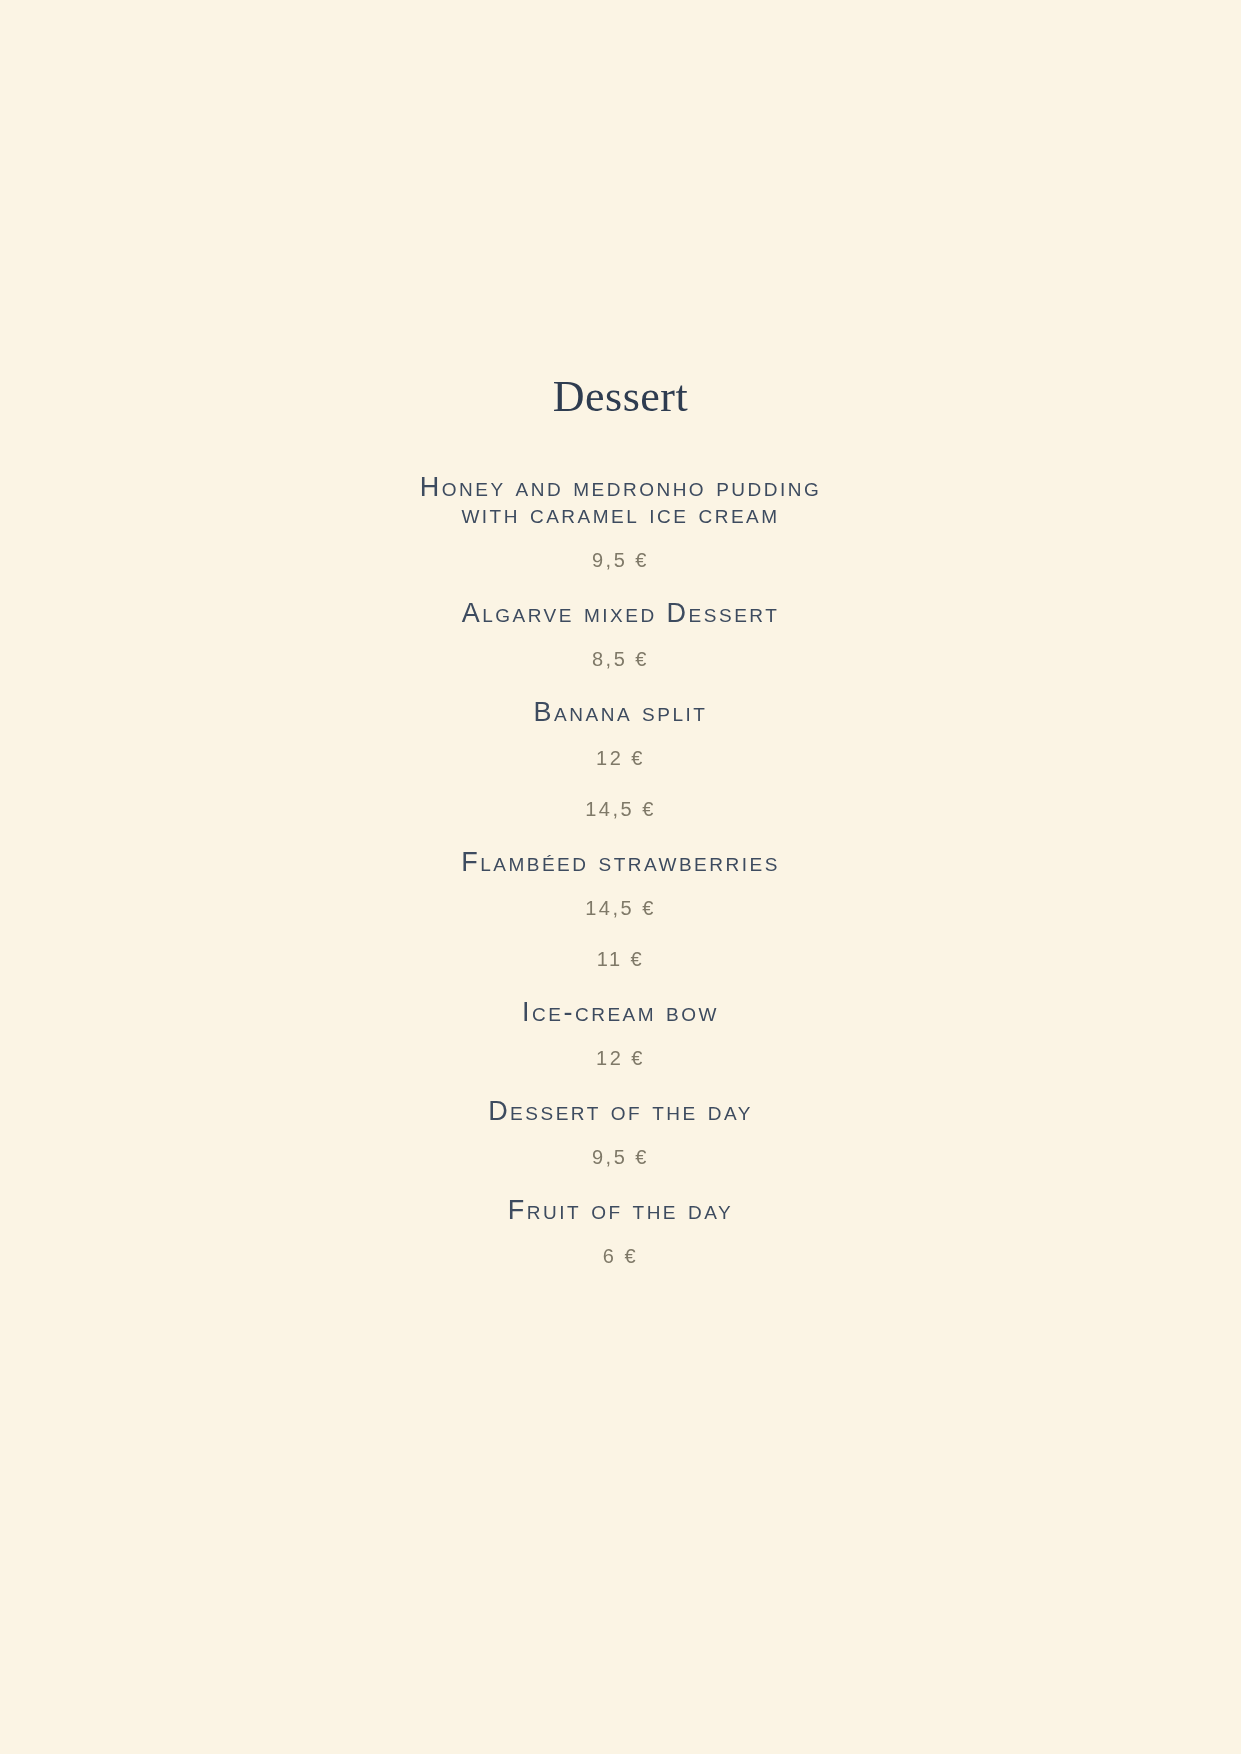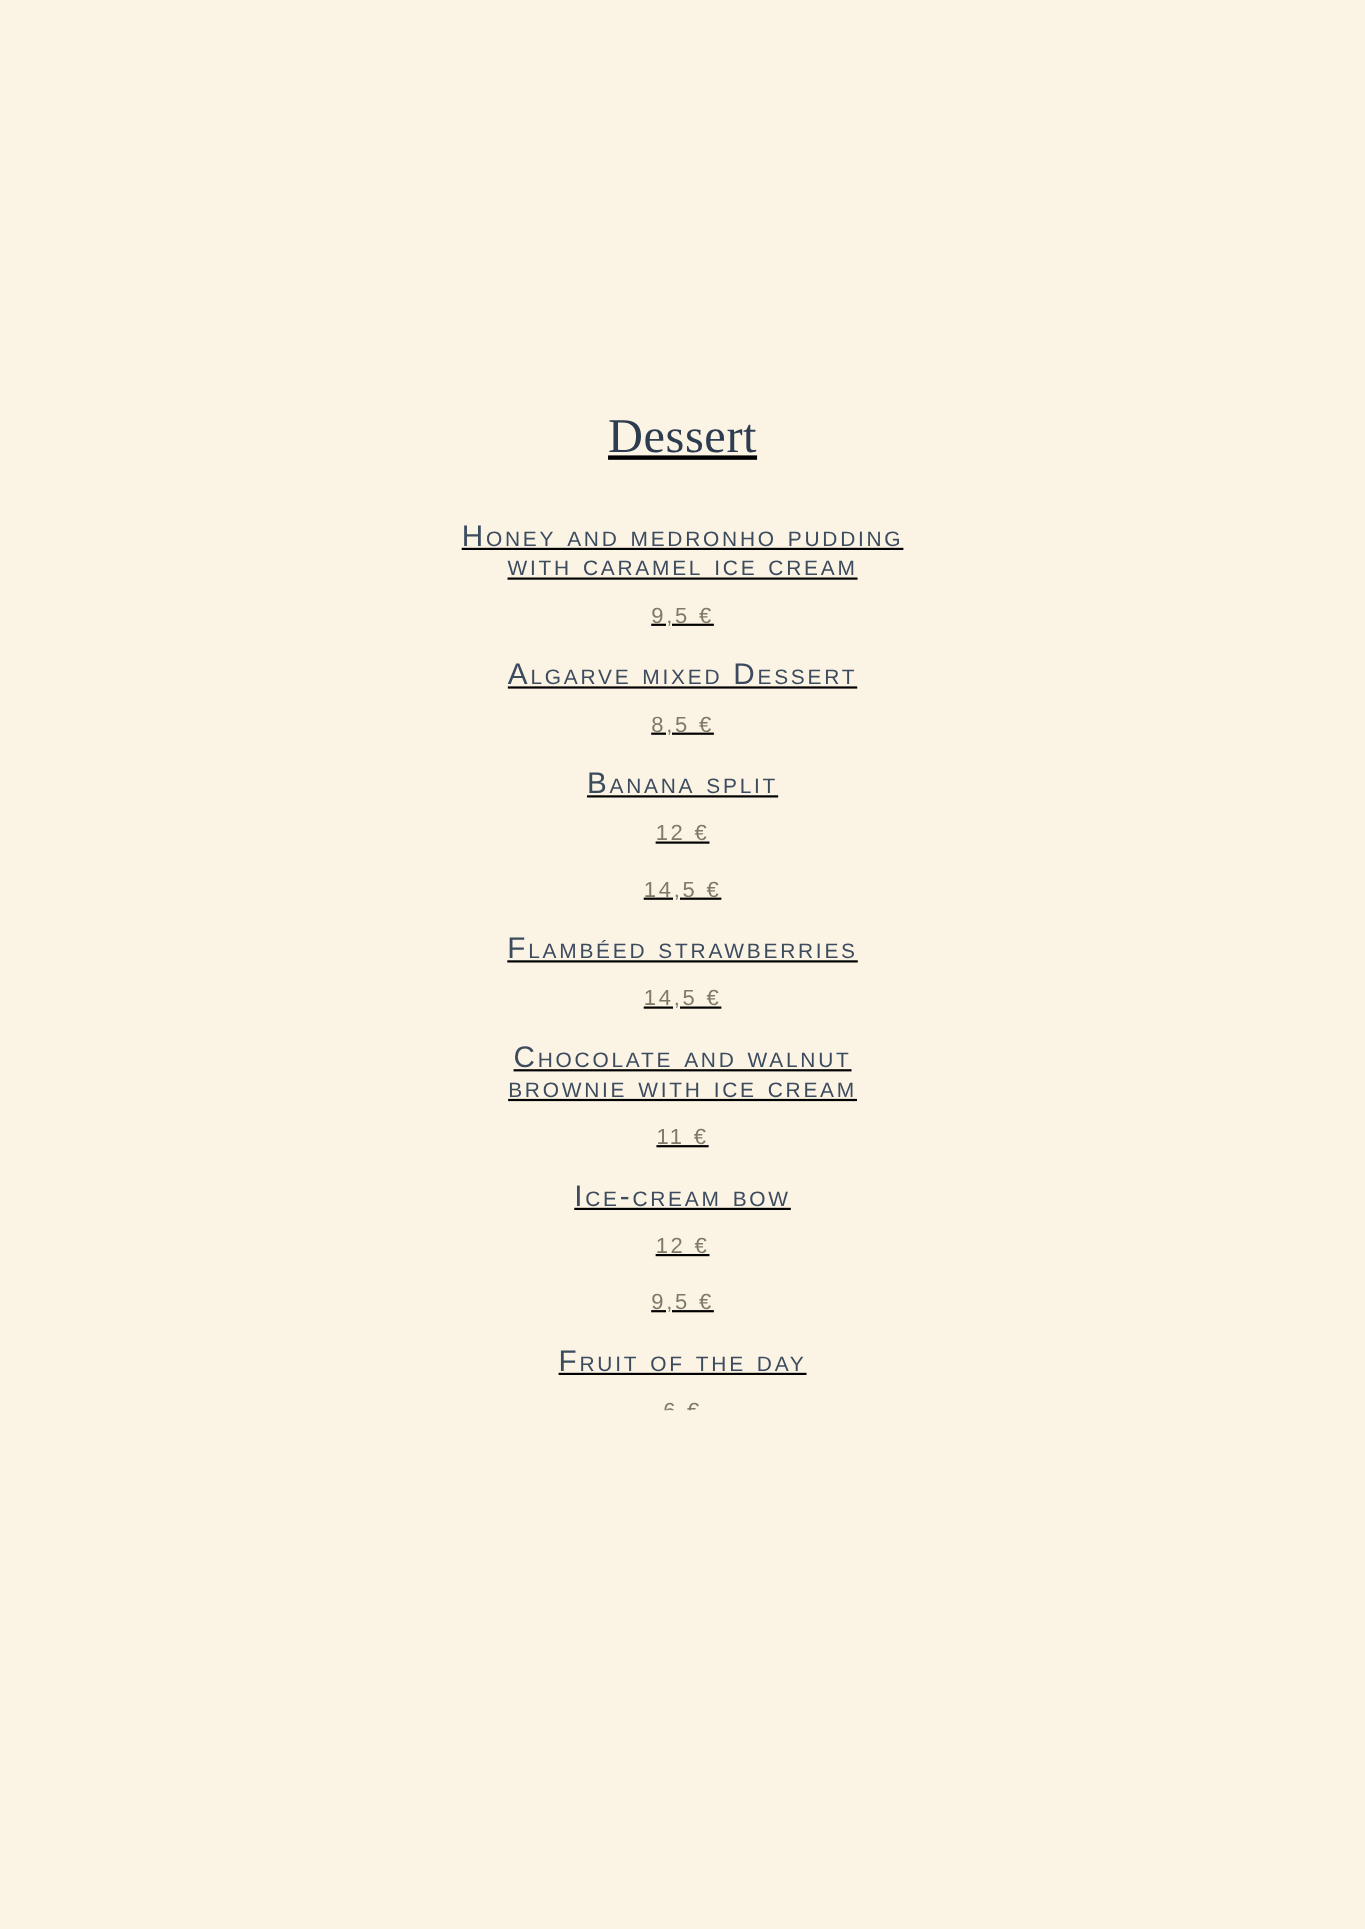--- a/index.html
+++ b/index.html
@@ -15,21 +15,20 @@
     height: 1754px;
     font-family: "Liberation Sans", sans-serif;
   }
   .page {
     width: 1241px;
     height: 1282px;
     background: var(--bg);
     padding-top: 374px;
     text-align: center;
     overflow: hidden;
-    text-decoration: underline;
   }
   .menu-title {
     font-family: "Liberation Serif", "DejaVu Serif", serif;
     font-size: 44px;
     line-height: 46px;
     font-weight: 500;
     letter-spacing: 0.5px;
     color: var(--title-color);
   }
   .menu-items {
@@ -78,29 +77,28 @@
       <div class="item-price">12 €</div>
     </div>
     <div class="menu-item">
       <div class="item-price">14,5 €</div>
     </div>
     <div class="menu-item">
       <div class="item-name">Flambéed strawberries</div>
       <div class="item-price">14,5 €</div>
     </div>
     <div class="menu-item">
-      <div class="item-name">Chocolate and walnut
-brownie with ice cream</div>
       <div class="item-price">11 €</div>
     </div>
     <div class="menu-item">
       <div class="item-name">Ice-cream bow</div>
       <div class="item-price">12 €</div>
     </div>
     <div class="menu-item">
+      <div class="item-name">Dessert of the day</div>
       <div class="item-price">9,5 €</div>
     </div>
     <div class="menu-item">
       <div class="item-name">Fruit of the day</div>
       <div class="item-price">6 €</div>
     </div>
   </div>
 </div>
 
 </body></html>

